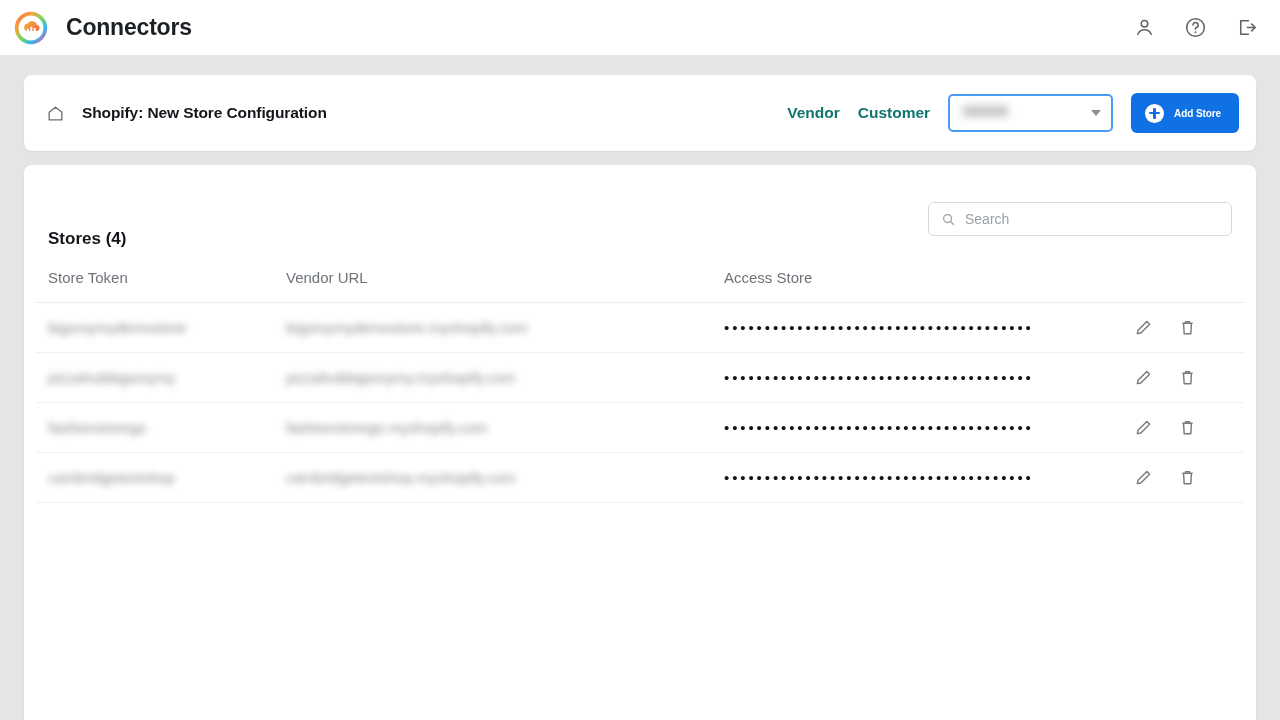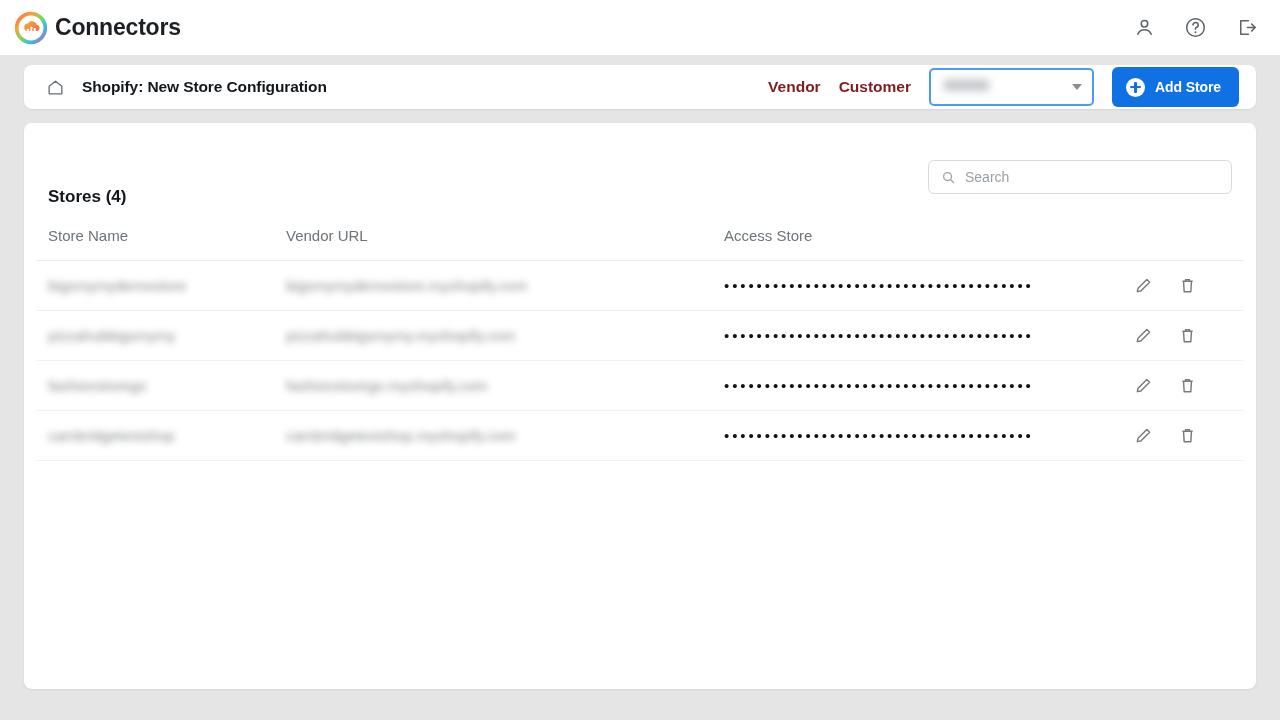--- a/index.html
+++ b/index.html
@@ -12,21 +12,21 @@
 
   
   .app-header {
     height: 55px;
     background: #ffffff;
     display: flex;
     align-items: center;
     padding: 0 22px 0 14px;
     position: relative;
   }
-  .brand { display: flex; align-items: center; gap: 7px; }
+  .brand { display: flex; align-items: center; gap: 18px; }
   .logo-wrap { width: 34px; height: 34px; position: relative; flex: none; }
   .app-title {
     font-size: 23px;
     font-weight: bold;
     color: #1c2024;
     letter-spacing: -0.2px;
   }
   .header-actions {
     margin-left: auto;
     display: flex;
@@ -44,43 +44,43 @@
   .page { padding: 0 24px; }
 
   .card {
     background: #ffffff;
     border-radius: 8px;
     box-shadow: 0 1px 2px rgba(0,0,0,.07);
   }
 
   
   .toolbar {
-    margin-top: 10px;
-    height: 44px;
+    margin-top: 20px;
+    height: 76px;
     display: flex;
     align-items: center;
     padding: 0 17px 0 22px;
   }
   .home-icon { color: #6b7075; display: flex; align-items: center; margin-right: 17px; }
   .config-title {
     font-size: 15.5px;
     font-weight: bold;
     color: #13171b;
     letter-spacing: -0.1px;
   }
   .toolbar-right {
     margin-left: auto;
     display: flex;
     align-items: center;
     gap: 18px;
   }
   .field-label {
     font-size: 15.5px;
     font-weight: bold;
-    color: #7f1d1d;
+    color: #0f766e;
   }
   .select {
     width: 165px;
     height: 38px;
     border: 1px solid #d8dadd;
     border-radius: 5px;
     background: #fff;
     display: flex;
     align-items: center;
     padding: 0 10px 0 13px;
@@ -105,21 +105,21 @@
     border-right: 5px solid transparent;
     border-top: 6px solid #8b8f94;
   }
   .add-btn {
     height: 40px;
     background: #1071e5;
     border: none;
     border-radius: 6px;
     color: #fff;
     font-family: inherit;
-    font-size: 14px;
+    font-size: 10px;
     font-weight: bold;
     display: flex;
     align-items: center;
     gap: 10px;
     padding: 0 18px 0 14px;
     cursor: pointer;
     letter-spacing: -0.1px;
   }
   .plus-circle {
     width: 19px; height: 19px;
@@ -319,21 +319,21 @@
             <path d="M15.2 15.2 20 20"></path>
           </svg>
         </span>
         <input type="text" value="" placeholder="Search" style="">
       </div>
     </div>
 
     <table>
       <thead>
         <tr>
-          <th class="c-name">Store Name</th>
+          <th class="c-name">Store Token</th>
           <th class="c-url">Vendor URL</th>
           <th class="c-tok">Access Store</th>
           <th class="c-act"></th>
         </tr>
       </thead>
       <tbody>
 
         <tr>
           <td class="c-name"><span class="redact-text">bigsmymydemostore</span></td>
           <td><span class="redact-text">bigsmymydemostore.myshopify.com</span></td>

